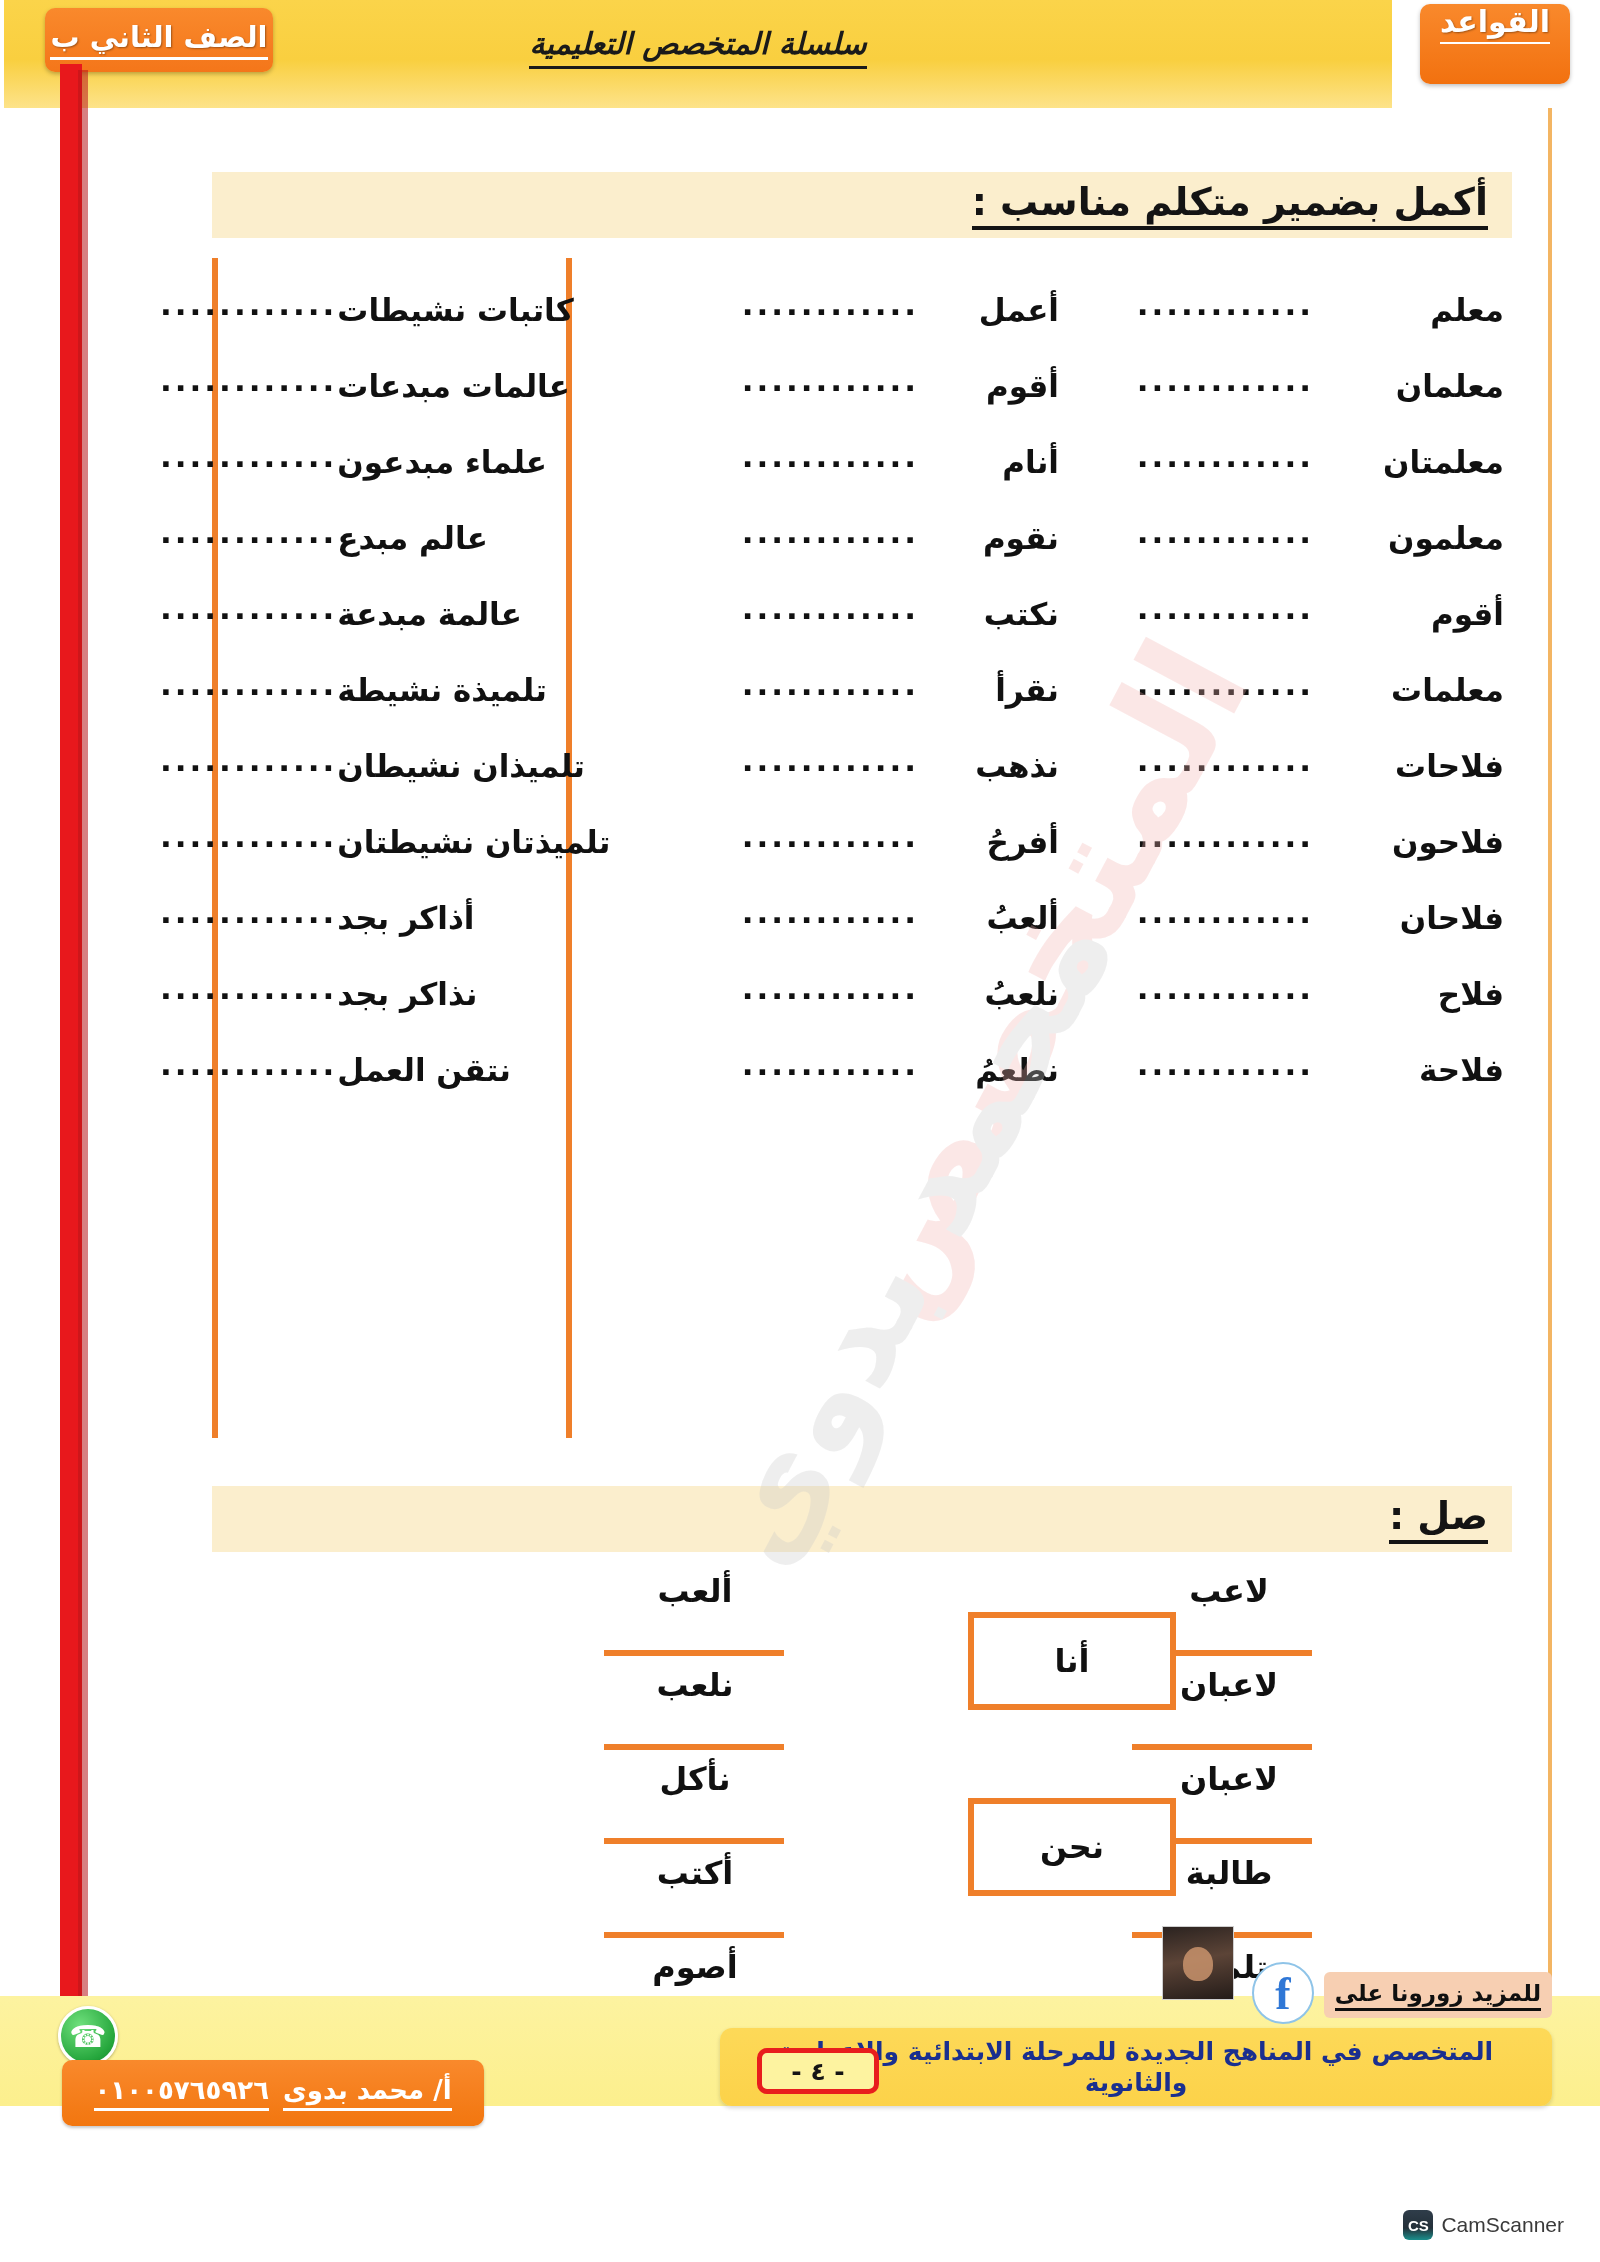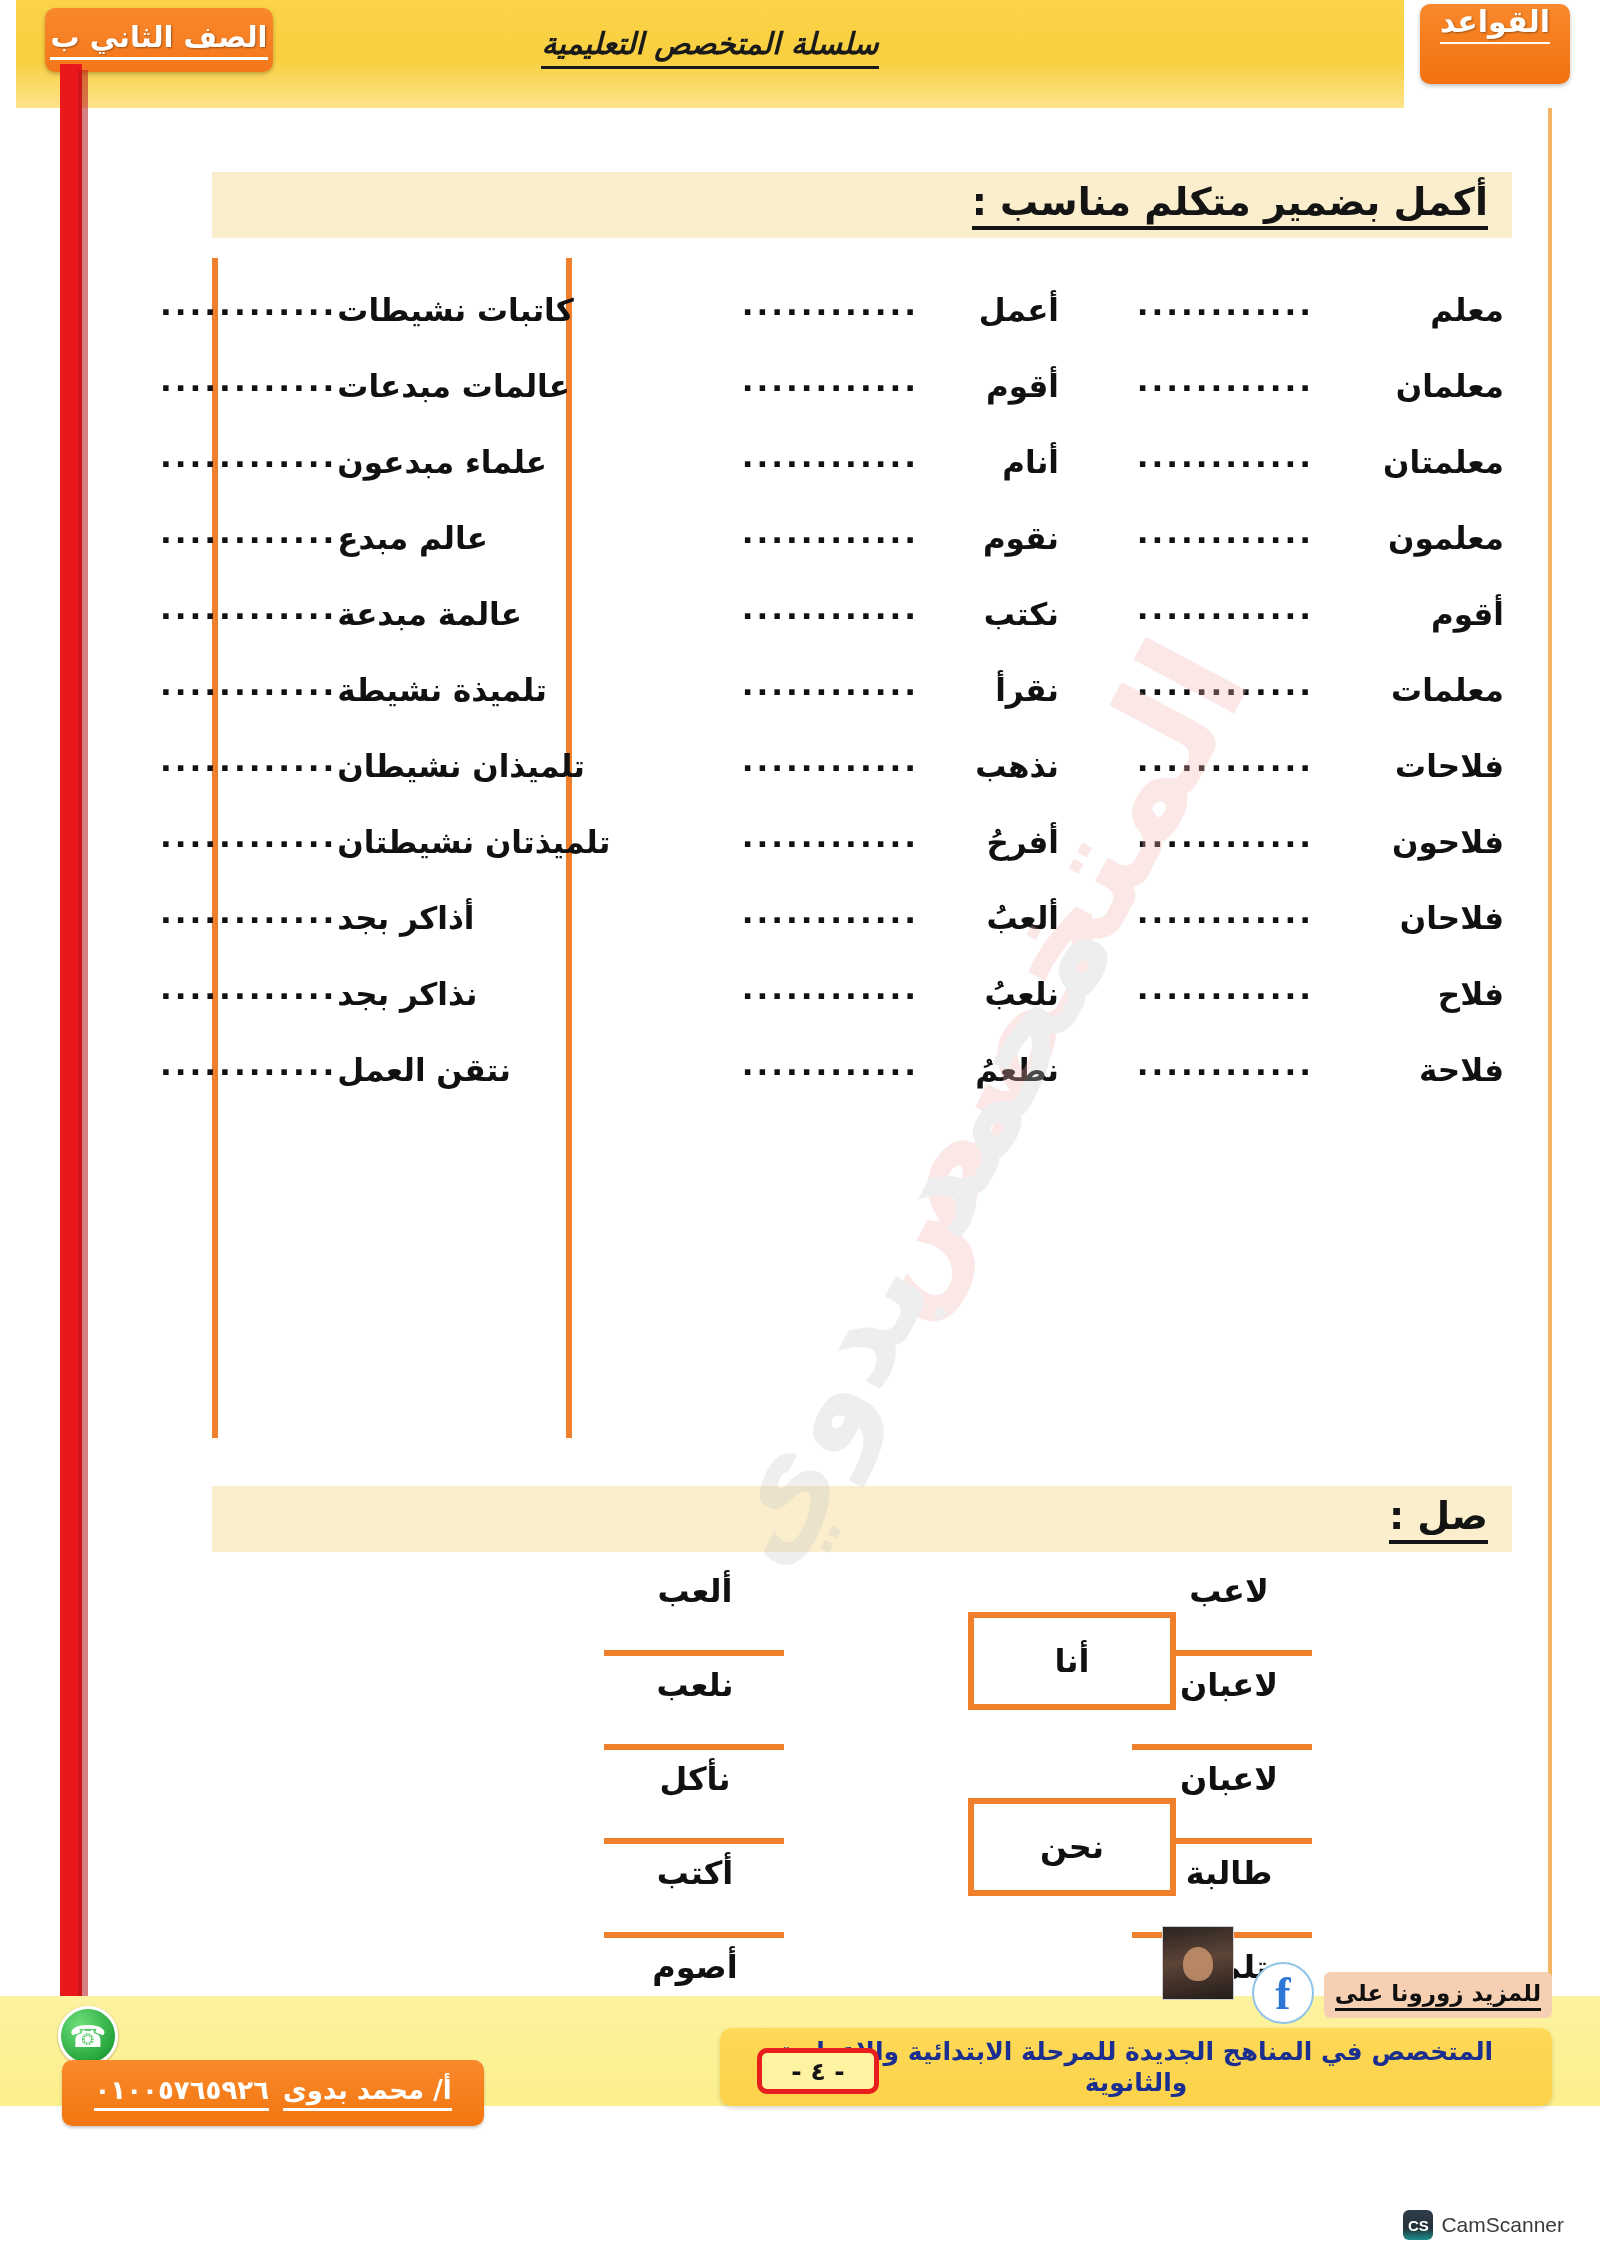--- a/index.html
+++ b/index.html
@@ -16,21 +16,21 @@
     position: relative;
     width: 1600px;
     height: 2262px;
     background: #ffffff;
     overflow: hidden;
   }
 
   
   .header-band {
     position: absolute;
-    top: 0; left: 16px;
+    top: 0; left: 4px;
     width: 1388px;
     height: 108px;
     background: linear-gradient(180deg, #fbd44a 0%, #f9cf3f 55%, #fde38a 100%);
   }
 
   .header-series {
     position: absolute;
     top: 26px;
     left: 0; right: 0;
     text-align: center;

